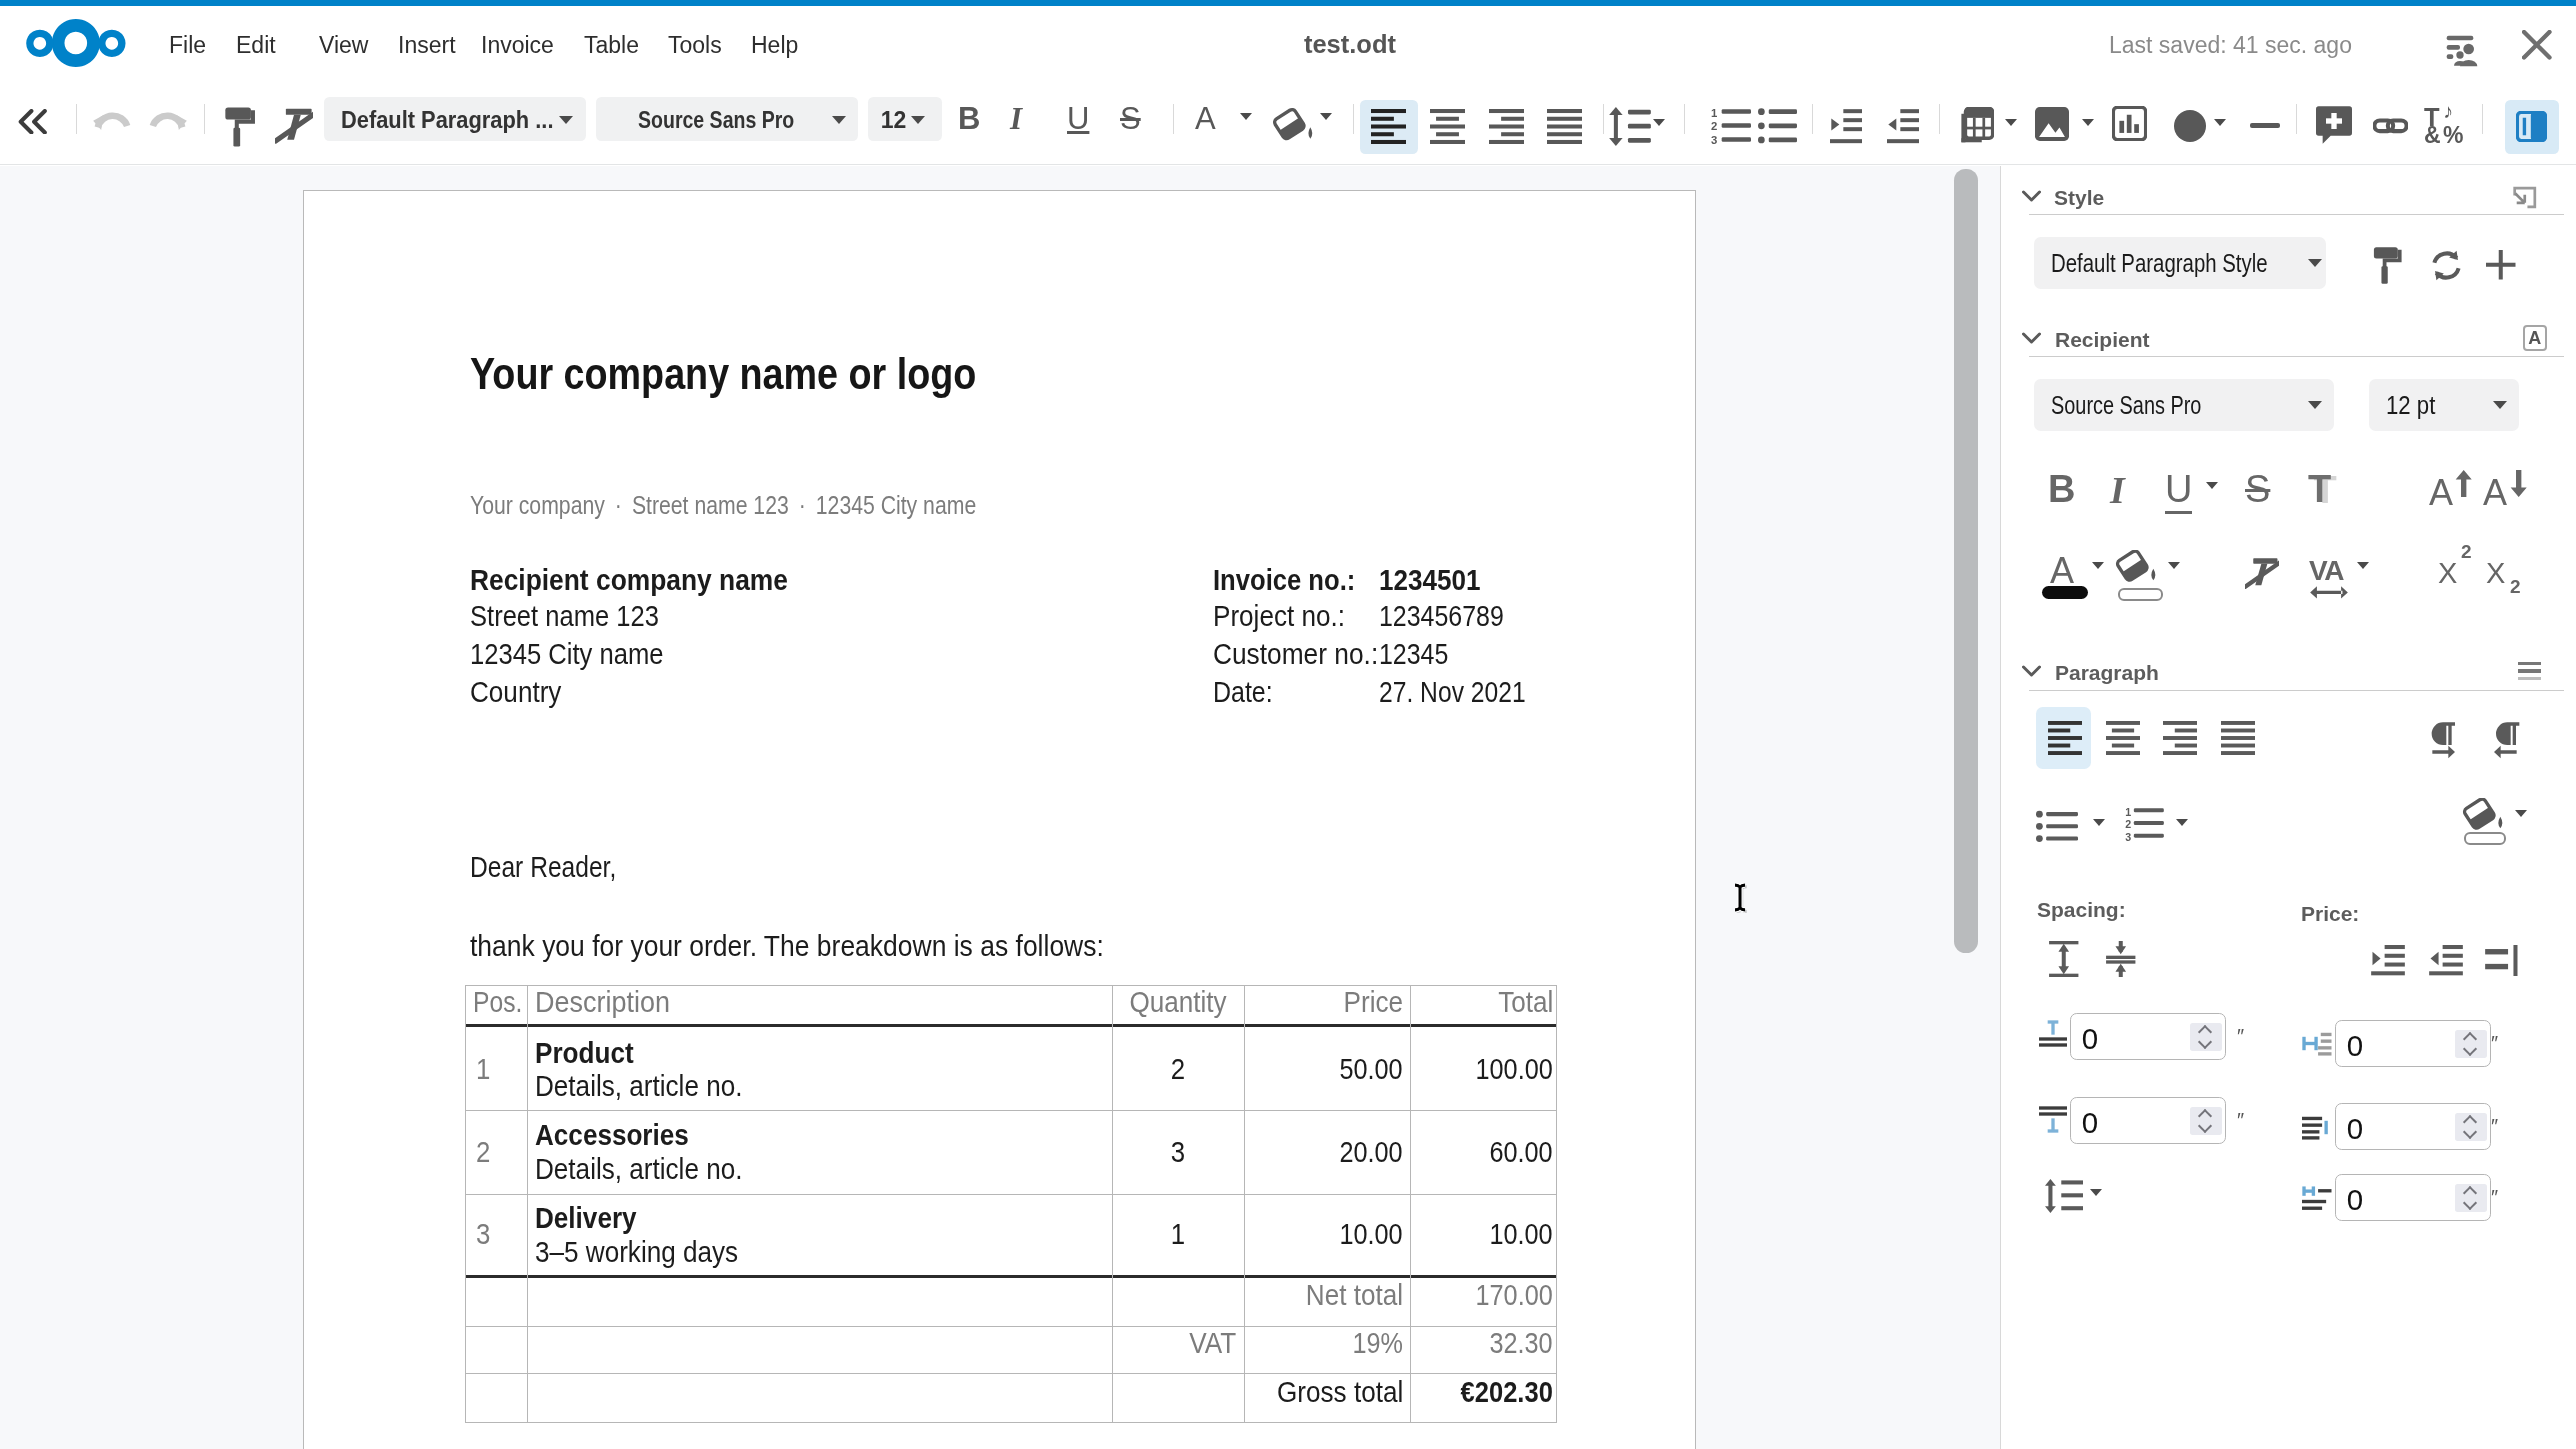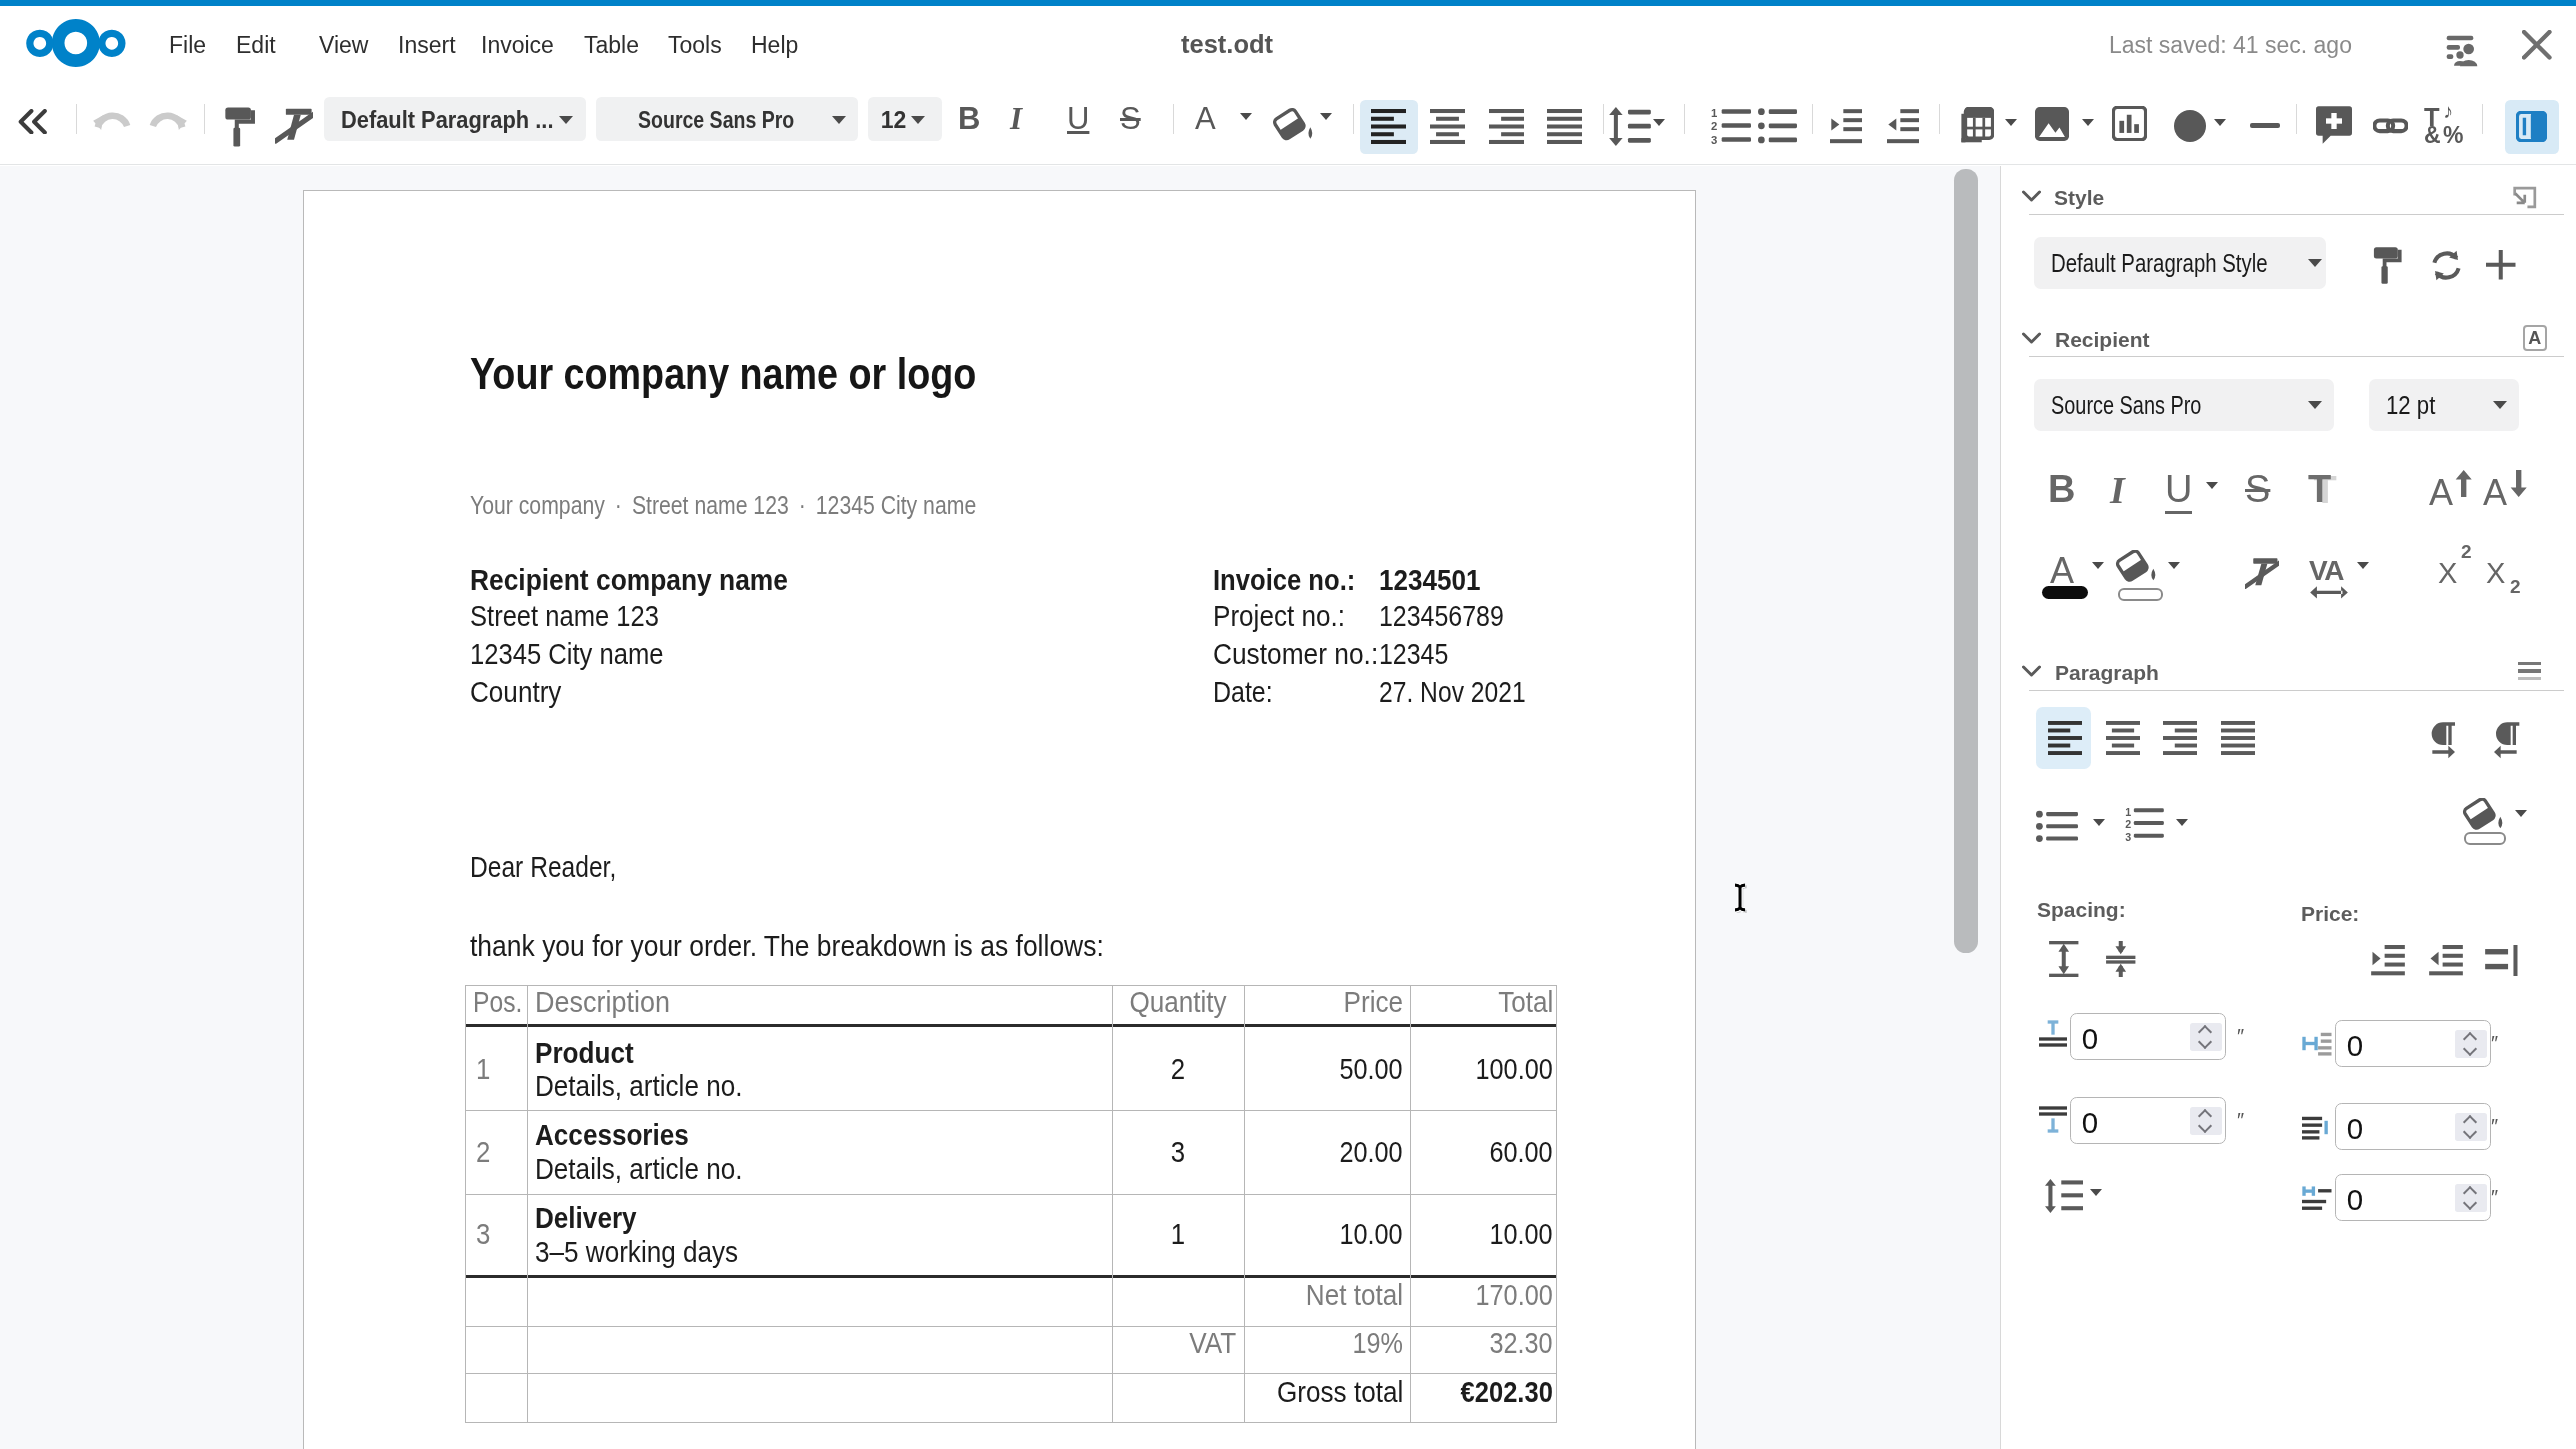--- a/index.html
+++ b/index.html
@@ -4,21 +4,21 @@
 <style>
 * { margin:0; padding:0; box-sizing:border-box; }
 html,body { width:2576px; height:1449px; overflow:hidden; }
 body { font-family:"Liberation Sans", sans-serif; position:relative; background:#fff; }
 .abs { position:absolute; }
 
 #topbar { position:absolute; left:0; top:0; width:2576px; height:6px; background:#0082c9; }
 
 #menubar { position:absolute; left:0; top:6px; width:2576px; height:81px; background:#fff; }
 .menuitem { position:absolute; top:26px; font-size:23px; color:#2e2e2e; }
-#doctitle { position:absolute; top:24px; left:1181px; width:215px; text-align:left; font-size:25.5px; font-weight:bold; color:#555; }
+#doctitle { position:absolute; top:24px; left:1181px; width:215px; text-align:right; font-size:25.5px; font-weight:bold; color:#555; }
 #lastsaved { position:absolute; top:26px; left:2109px; font-size:23px; color:#8a8a8a; }
 
 #toolbar { position:absolute; left:0; top:87px; width:2576px; height:78px; background:#fff; border-bottom:1.3px solid #e3e5e6; }
 .tsep { position:absolute; top:17.4px; width:1.3px; height:29.5px; background:#d9d9d9; }
 .tbox { position:absolute; top:10px; height:44px; background:#f0f1f2; border-radius:5.4px; color:#333; font-size:23px; font-weight:bold; }
 .tbox .lbl { position:absolute; top:10px; }
 .caret { position:absolute; width:0; height:0; border-left:7.4px solid transparent; border-right:7.4px solid transparent; border-top:8.7px solid #4a4a4a; }
 .tbtn { position:absolute; color:#585858; }
 
 #canvas { position:absolute; left:0; top:166px; width:2000px; height:1283px; background:#f7f8fa; }

